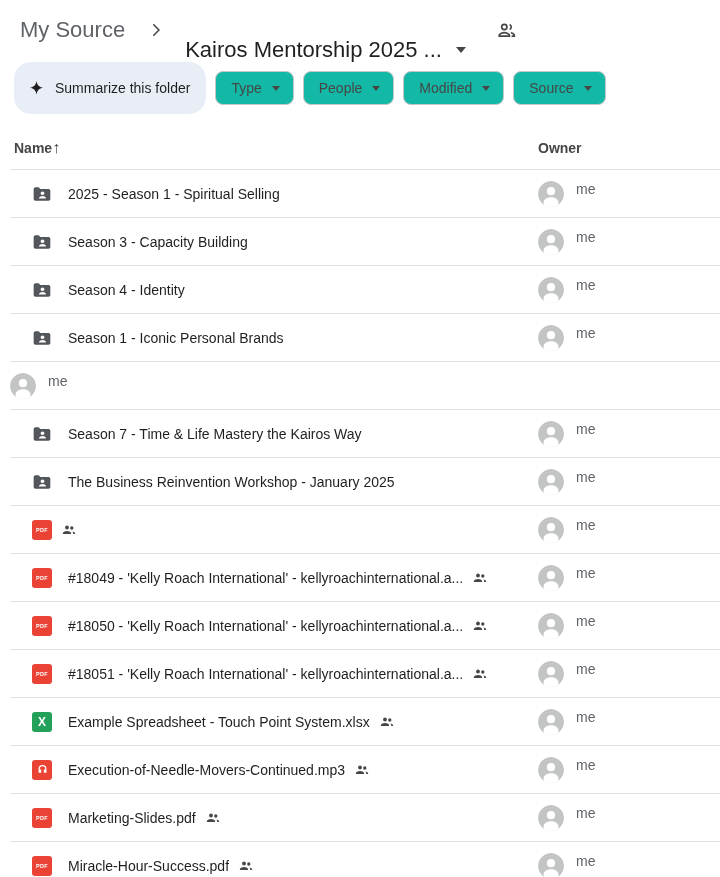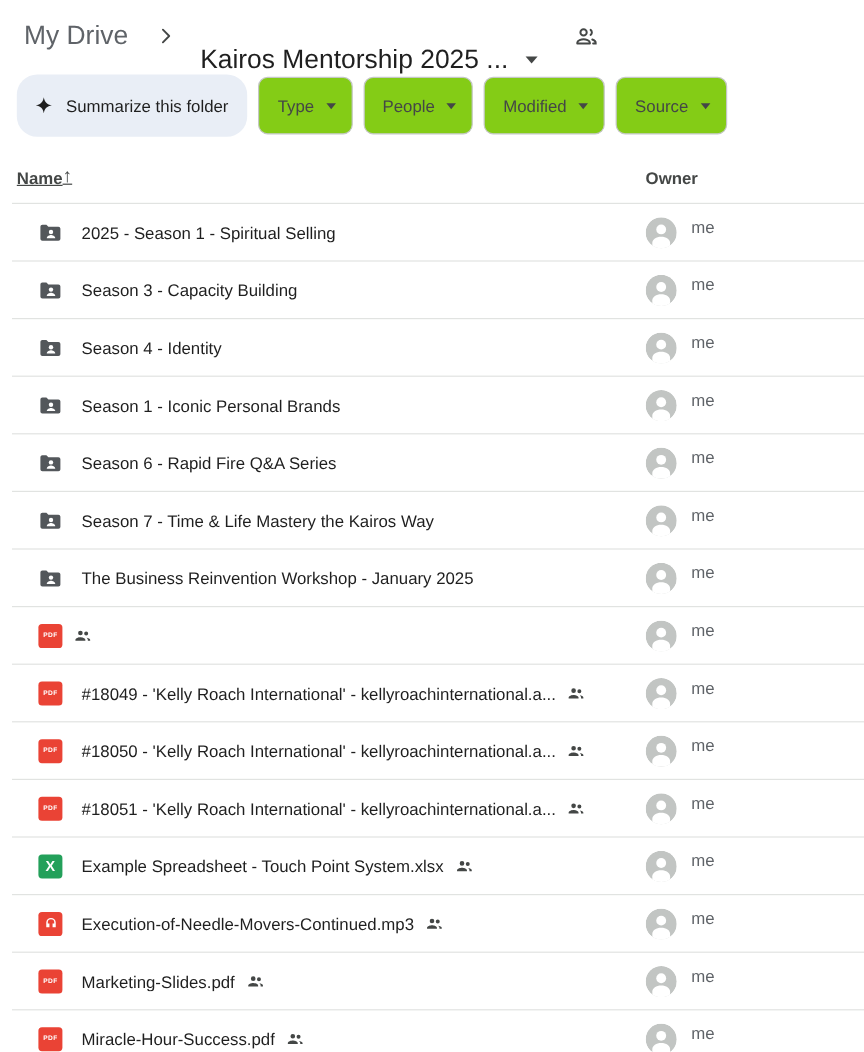--- a/index.html
+++ b/index.html
@@ -19,31 +19,31 @@
                 display:inline-block; }
   .crumb-caret { margin-left:14px; }
   .crumb-people { margin-left:22px; background:none; border:none; cursor:pointer;
                 display:flex; align-items:center; padding:2px; }
 
   
   .chips-row { display:flex; align-items:center; gap:9px; padding:6px 0 12px 14px; }
   .summarize-chip { display:flex; align-items:center; gap:9px; height:52px;
                 padding:0 16px 0 13px; background:#e9eef6; border:none; border-radius:17px;
                 font-family:inherit; font-size:14px; color:#1f1f1f; cursor:pointer; }
-  .chip { display:flex; align-items:center; gap:10px; height:48px; padding:0 13px 0 15px;
-                background:#84cc16; border:1px solid #c4c7c5; border-radius:8px;
+  .chip { display:flex; align-items:center; gap:10px; height:34px; padding:0 13px 0 15px;
+                background:#14b8a6; border:1px solid #c4c7c5; border-radius:8px;
                 font-family:inherit; font-size:14px; color:#444746; cursor:pointer; }
   .chip .caret-down { border-top-width:5px; border-left-width:4px; border-right-width:4px; }
 
   
   .table { margin-left:10px; }
   .thead { display:grid; grid-template-columns:528px 1fr; align-items:center;
            height:44px; border-bottom:1px solid #e1e3e1; }
   .th-name { display:flex; align-items:center; padding-left:4px;
-             font-size:14px; font-weight:bold; color:#444746; cursor:pointer;text-decoration:underline; }
+             font-size:14px; font-weight:bold; color:#444746; cursor:pointer; }
   .sort-arrow { font-size:16px; font-weight:normal; color:#444746; }
   .th-owner { font-size:14px; font-weight:bold; color:#444746; cursor:pointer; }
 
   .row { display:grid; grid-template-columns:528px 1fr; align-items:center;
          height:48px; border-bottom:1px solid #e1e3e1; cursor:pointer; }
   .cell-name { display:flex; align-items:center; padding-left:22px; min-width:0;text-align:right; }
   .file-icon { width:20px; height:20px; flex:0 0 20px; display:flex;
                align-items:center; justify-content:center; }
   .badge { width:20px; height:20px; border-radius:3px; display:flex; align-items:center;
            justify-content:center; color:#fff; font-weight:bold; }
@@ -56,21 +56,21 @@
   .cell-owner { display:flex; }
   .avatar { width:26px; height:26px; border-radius:50%; overflow:hidden; flex:0 0 26px; }
   .owner-label { margin-left:12px; font-size:14px; color:#5f6368; }
 
   .bottom-edge { height:5px; background:#f3f6fa; }
 </style>
 </head>
 <body>
 
 <div class="crumb-bar">
-  <button class="crumb-root">My Drive</button>
+  <button class="crumb-root">My Source</button>
   <span class="crumb-chevron">
     <svg width="18" height="18" viewBox="0 0 24 24">
         <path d="M9 5l7 7-7 7" fill="none" stroke="#444746" stroke-width="2.1" stroke-linecap="round" stroke-linejoin="round"></path>
       </svg>
   </span>
   <button class="crumb-current-wrap">
     <span class="crumb-current">Kairos Mentorship 2025 ...</span>
     <span class="caret-down crumb-caret"></span>
   </button>
   <button class="crumb-people">
@@ -211,31 +211,20 @@
           <circle cx="13" cy="13" r="13" fill="#c2c5c3"></circle>
           <circle cx="13" cy="10.2" r="4.1" fill="#ffffff"></circle>
           <path d="M13 16.2c-4.2 0-7.4 2.2-7.4 5v4.8h14.8v-4.8c0-2.8-3.2-5-7.4-5z" fill="#ffffff"></path>
         </svg>
       </span>
       <span class="owner-label">me</span>
     </div>
   </div>
 
   <div class="row">
-    <div class="cell-name">
-      <span class="file-icon">
-            <svg width="20" height="20" viewBox="0 0 24 24">
-              <path fill="#53575b" d="M10 4H4c-1.1 0-2 .9-2 2v12c0 1.1.9 2 2 2h16c1.1 0 2-.9 2-2V8c0-1.1-.9-2-2-2h-10l-2-2z"></path>
-              <circle cx="12.6" cy="11.2" r="2.2" fill="#fff"></circle>
-              <path d="M8.4 17.2c0-1.9 2.8-2.9 4.2-2.9s4.2 1 4.2 2.9v.3H8.4z" fill="#fff"></path>
-            </svg>
-          </span>
-      <span class="fname">Season 6 - Rapid Fire Q&amp;A Series</span>
-
-    </div>
     <div class="cell-owner">
       <span class="avatar">
         <svg width="26" height="26" viewBox="0 0 26 26">
           <circle cx="13" cy="13" r="13" fill="#c2c5c3"></circle>
           <circle cx="13" cy="10.2" r="4.1" fill="#ffffff"></circle>
           <path d="M13 16.2c-4.2 0-7.4 2.2-7.4 5v4.8h14.8v-4.8c0-2.8-3.2-5-7.4-5z" fill="#ffffff"></path>
         </svg>
       </span>
       <span class="owner-label">me</span>
     </div>

